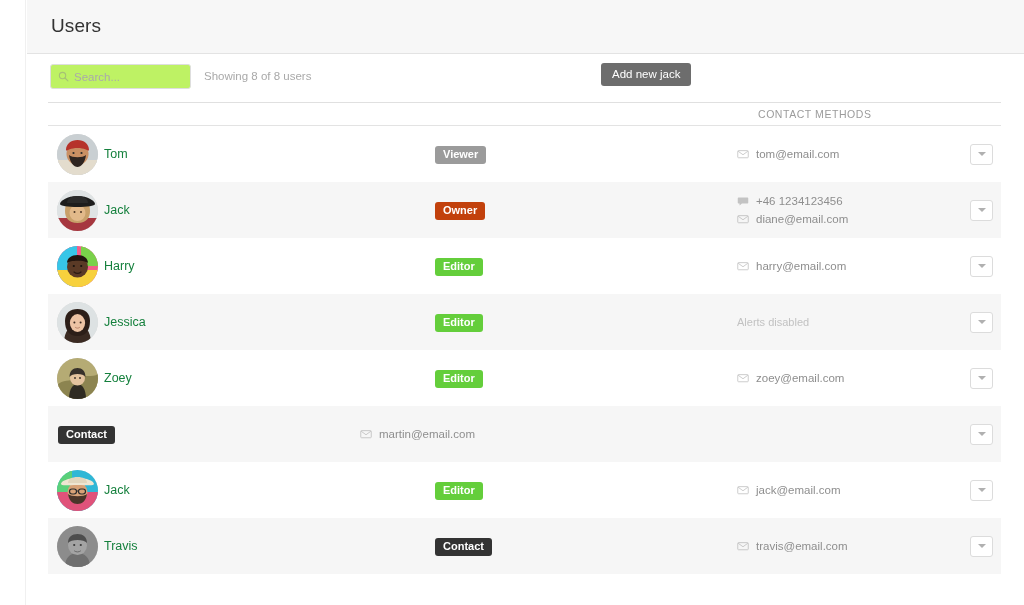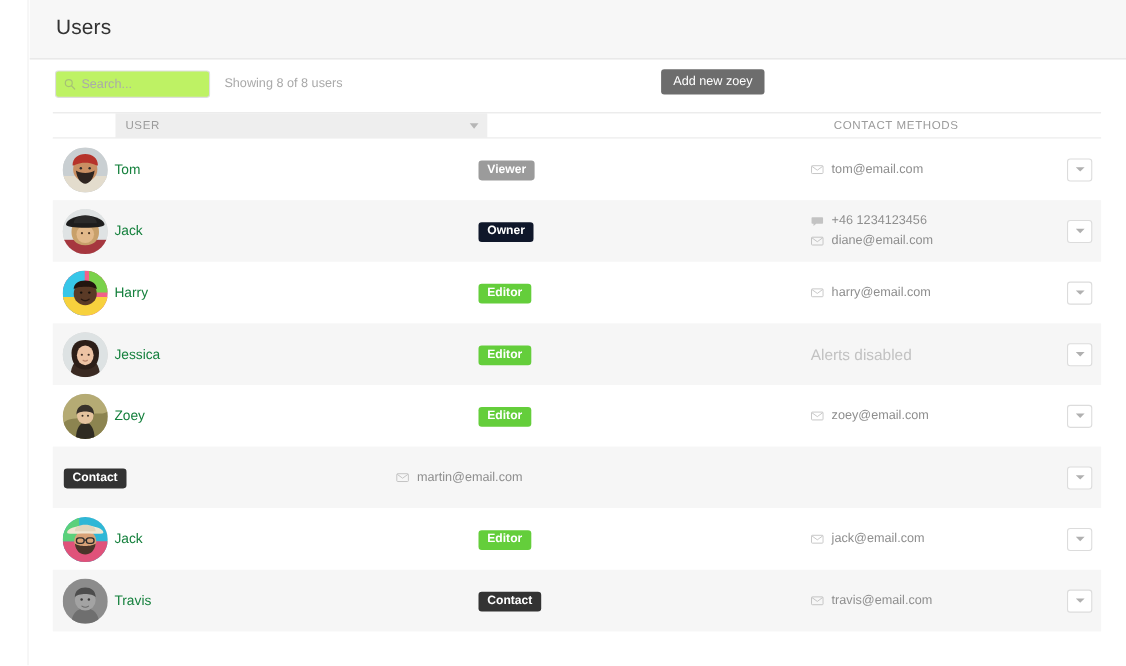--- a/index.html
+++ b/index.html
@@ -236,21 +236,21 @@
   }
   .contact-icon {
     width: 12px;
     height: 12px;
     flex: 0 0 auto;
     margin-right: 7px;
     opacity: 0.55;
   }
   .contact-text { white-space: nowrap; }
   .contact-empty {
-    font-size: 14px;
+    font-size: 11px;
     color: #c2c2c2;
   }
 
   .cell-actions {
     width: 52px;
     flex: 0 0 auto;
     display: flex;
     justify-content: flex-end;
     align-items: center;
     padding-right: 8px;
@@ -288,30 +288,26 @@
 
   <div class="toolbar">
     <div class="search-box">
       <svg class="search-icon" viewBox="0 0 16 16">
         <circle cx="6.6" cy="6.6" r="4.6" fill="none" stroke="#8a8a8a" stroke-width="1.6"></circle>
         <line x1="10.2" y1="10.2" x2="14.4" y2="14.4" stroke="#8a8a8a" stroke-width="1.7" stroke-linecap="round"></line>
       </svg>
       <input class="search-input" type="text" placeholder="Search..." style="">
     </div>
     <div class="showing-count">Showing 8 of 8 users</div>
-    <button class="add-user-button">Add new zoey</button>
+    <button class="add-user-button">Add new jack</button>
   </div>
 
   <div class="table">
 
     <div class="thead">
-      <div class="th th-user">
-        <span>USER</span>
-        <span class="sort-caret"></span>
-      </div>
       <div class="th th-type">
         <span>USER TYPE</span>
       </div>
       <div class="th th-contact">
         <span>CONTACT METHODS</span>
       </div>
     </div>
 
     <div id="rows-container">
         <div class="row">
@@ -354,21 +350,21 @@
                 <path d="M8 21c0-8 4-13 12.5-13S33 13 33 21c0 6-3 12-12.5 12S8 27 8 21z" fill="#c8a06a"></path>
                 <circle cx="20.5" cy="23" r="8" fill="#e2b98a"></circle>
                 <path d="M3 14c0-3 7-8 17.5-8S38 11 38 14c0 2-8 3-17.5 3S3 16 3 14z" fill="#1d1d1d"></path>
                 <path d="M10 13c0-4 4-7 10.5-7S31 9 31 13z" fill="#2a2a2a"></path>
                 <circle cx="17.5" cy="22" r="1" fill="#4a3524"></circle>
                 <circle cx="24" cy="22" r="1" fill="#4a3524"></circle>
               </svg>
             </div>
             <div class="user-name">Jack</div>
           </div>
-          <div class="cell-type"><span class="badge" style="background:#0f172a">Owner</span></div>
+          <div class="cell-type"><span class="badge" style="background:#c2410c">Owner</span></div>
           <div class="cell-contact">
             <div class="contact-line">
               <svg class="contact-icon" viewBox="0 0 16 16">
                 <path d="M2 3.2h12a1 1 0 0 1 1 1v6a1 1 0 0 1-1 1H6.6L3.4 14v-2.8H2a1 1 0 0 1-1-1v-6a1 1 0 0 1 1-1z" fill="#9a9a9a"></path>
               </svg>
               <span class="contact-text">+46 1234123456</span>
             </div>
             <div class="contact-line">
               <svg class="contact-icon" viewBox="0 0 16 16">
                 <rect x="1" y="3.5" width="14" height="9.5" rx="1" fill="none" stroke="#9a9a9a" stroke-width="1.2"></rect>

